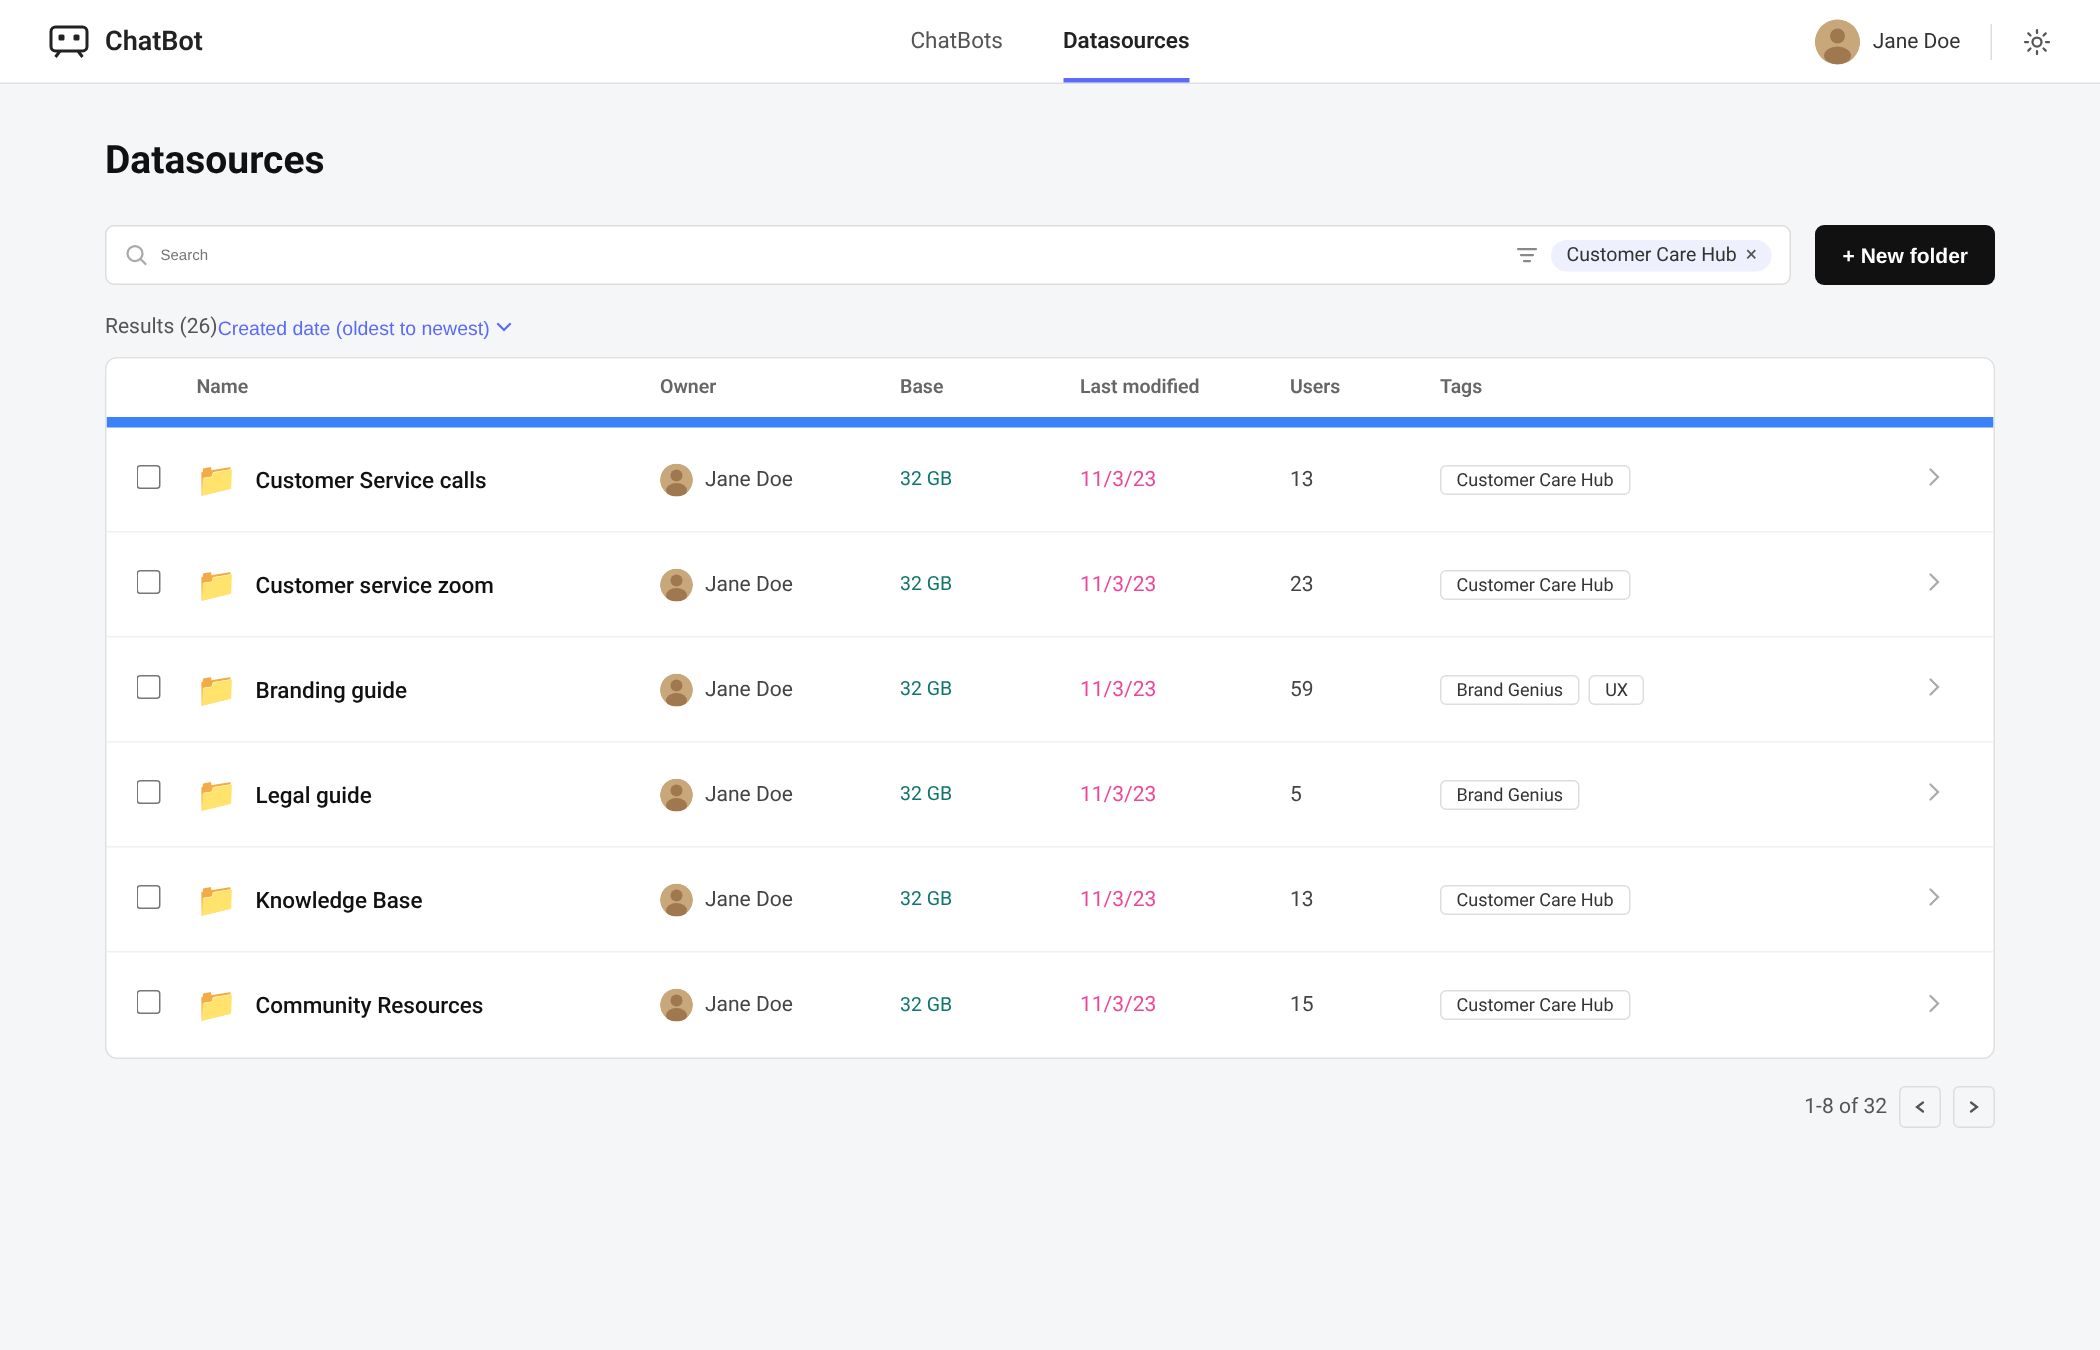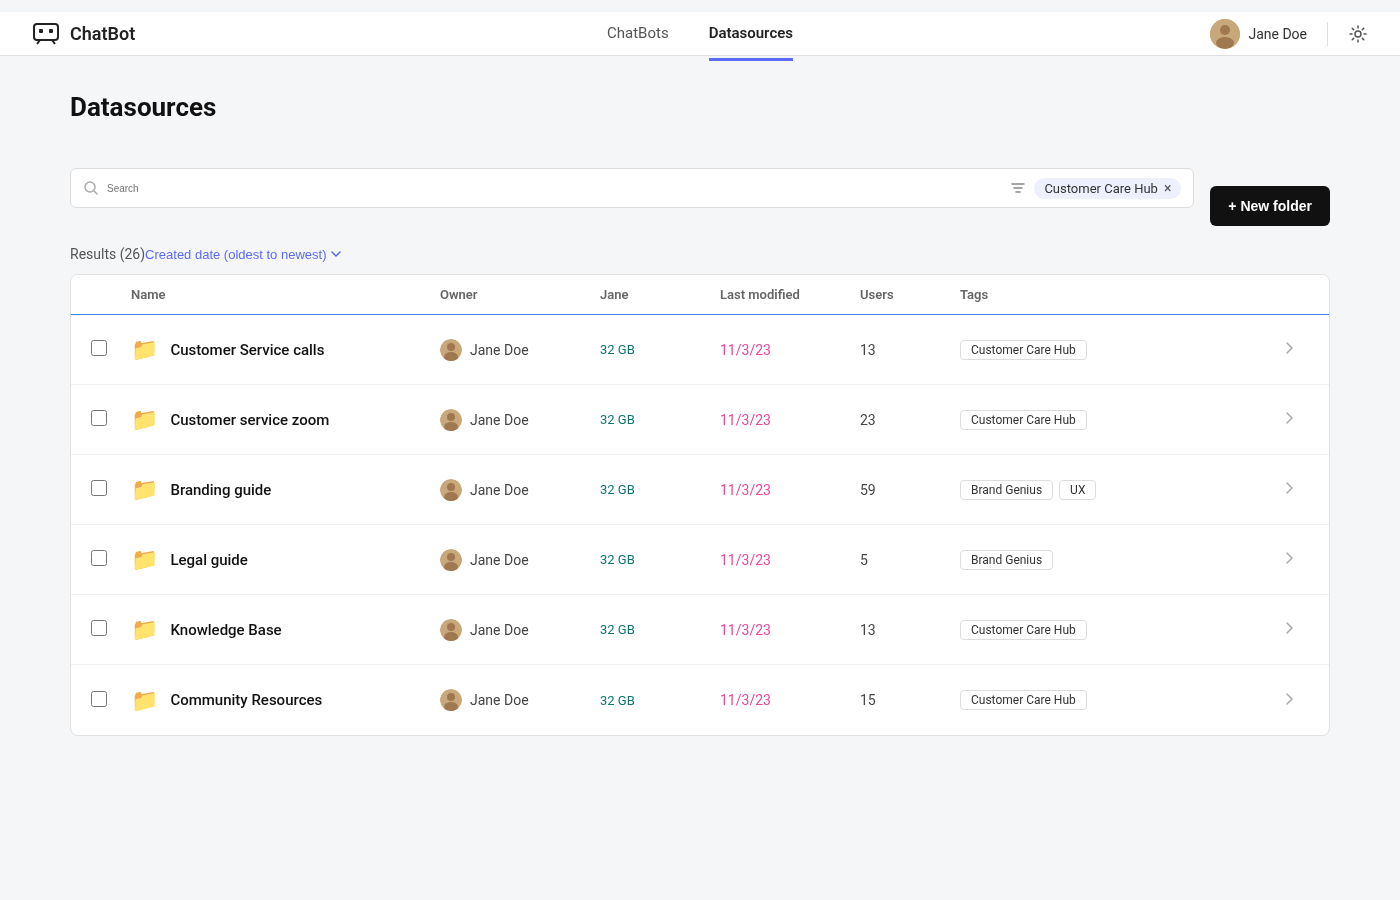--- a/index.html
+++ b/index.html
@@ -4,24 +4,23 @@
   <style>
     * { box-sizing: border-box; margin: 0; padding: 0; }
     body { font-family: -apple-system, BlinkMacSystemFont, 'Segoe UI', Roboto, sans-serif; background: #f5f6f8; color: #222; font-size: 14px; }
 
     
     .header {
       background: #fff;
       border-bottom: 1px solid #e0e0e0;
       display: flex;
       align-items: center;
-      height: 44px;
+      height: 56px;
       padding: 0 32px;
       position: relative;
-      margin-top: 12px;
     }
     .header-logo {
       display: flex;
       align-items: center;
       gap: 10px;
       font-size: 18px;
       font-weight: 600;
       color: #222;
       min-width: 180px;
     }
@@ -157,21 +156,20 @@
       padding: 0 18px;
       height: 40px;
       font-size: 14px;
       font-weight: 600;
       cursor: pointer;
       display: flex;
       align-items: center;
       gap: 6px;
       white-space: nowrap;
       margin-left: 16px;
-      margin-top: 36px;
     }
 
     .results-bar {
       display: flex;
       align-items: center;
       margin-bottom: 12px;
     }
     .results-count {
       font-size: 14px;
       color: #555;
@@ -192,21 +190,21 @@
       background: #fff;
       border-radius: 8px;
       border: 1px solid #e0e0e0;
       overflow: hidden;
     }
     .table-header {
       display: grid;
       grid-template-columns: 40px 1fr 160px 120px 140px 100px 1fr 40px;
       padding: 12px 20px;
       background: #fff;
-      border-bottom: 1px solid #3b82f6;
+      border-bottom: 7px solid #3b82f6;
       font-size: 13px;
       font-weight: 600;
       color: #666;
     }
     .table-row {
       display: grid;
       grid-template-columns: 40px 1fr 160px 120px 140px 100px 1fr 40px;
       padding: 0 20px;
       align-items: center;
       border-bottom: 1px solid #f0f0f0;
@@ -357,21 +355,21 @@
         <path d="M2 4 L6 8 L10 4" stroke="#5b6af9" stroke-width="1.5" stroke-linecap="round"></path>
       </svg>
     </button>
   </div>
 
   <div class="data-table">
     <div class="table-header">
       <div></div>
       <div>Name</div>
       <div>Owner</div>
-      <div>Jane</div>
+      <div>Base</div>
       <div>Last modified</div>
       <div>Users</div>
       <div>Tags</div>
       <div></div>
     </div>
 
     <div id="table-body">
         <div class="table-row">
       <div>
         <input type="checkbox" class="row-checkbox" style="">
@@ -549,13 +547,26 @@
           </div>
       <div class="row-arrow">
         <svg width="10" height="14" viewBox="0 0 10 14" fill="none">
           <path d="M3 2 L8 7 L3 12" stroke="#aaa" stroke-width="1.5" stroke-linecap="round"></path>
         </svg>
       </div>
     </div>
       </div>
   </div>
 
+  <div class="pagination">
+    <span>1-8 of 32</span>
+    <button class="page-nav">
+      <svg width="10" height="10" viewBox="0 0 10 10" fill="none">
+        <path d="M7 2 L3 5 L7 8" stroke="#555" stroke-width="1.5" stroke-linecap="round"></path>
+      </svg>
+    </button>
+    <button class="page-nav">
+      <svg width="10" height="10" viewBox="0 0 10 10" fill="none">
+        <path d="M3 2 L7 5 L3 8" stroke="#555" stroke-width="1.5" stroke-linecap="round"></path>
+      </svg>
+    </button>
+  </div>
 </main>
 
 </body></html>

